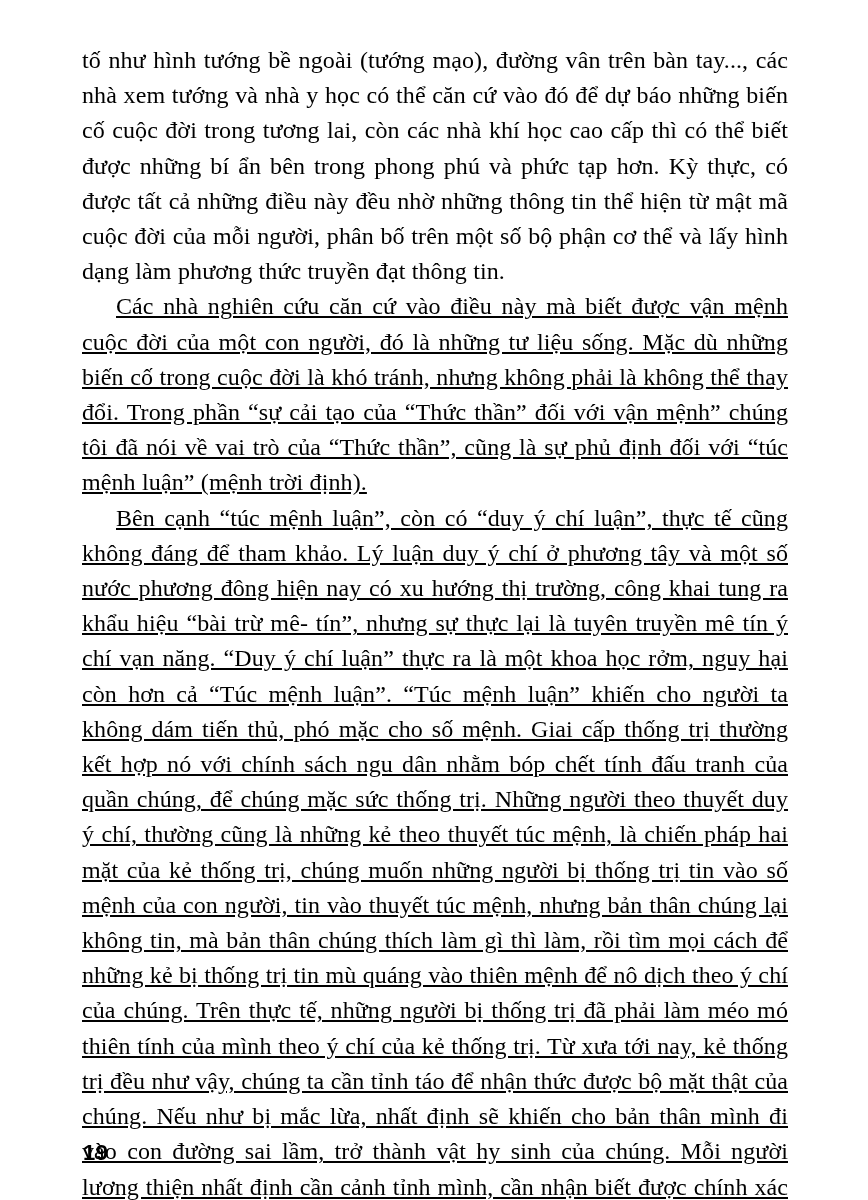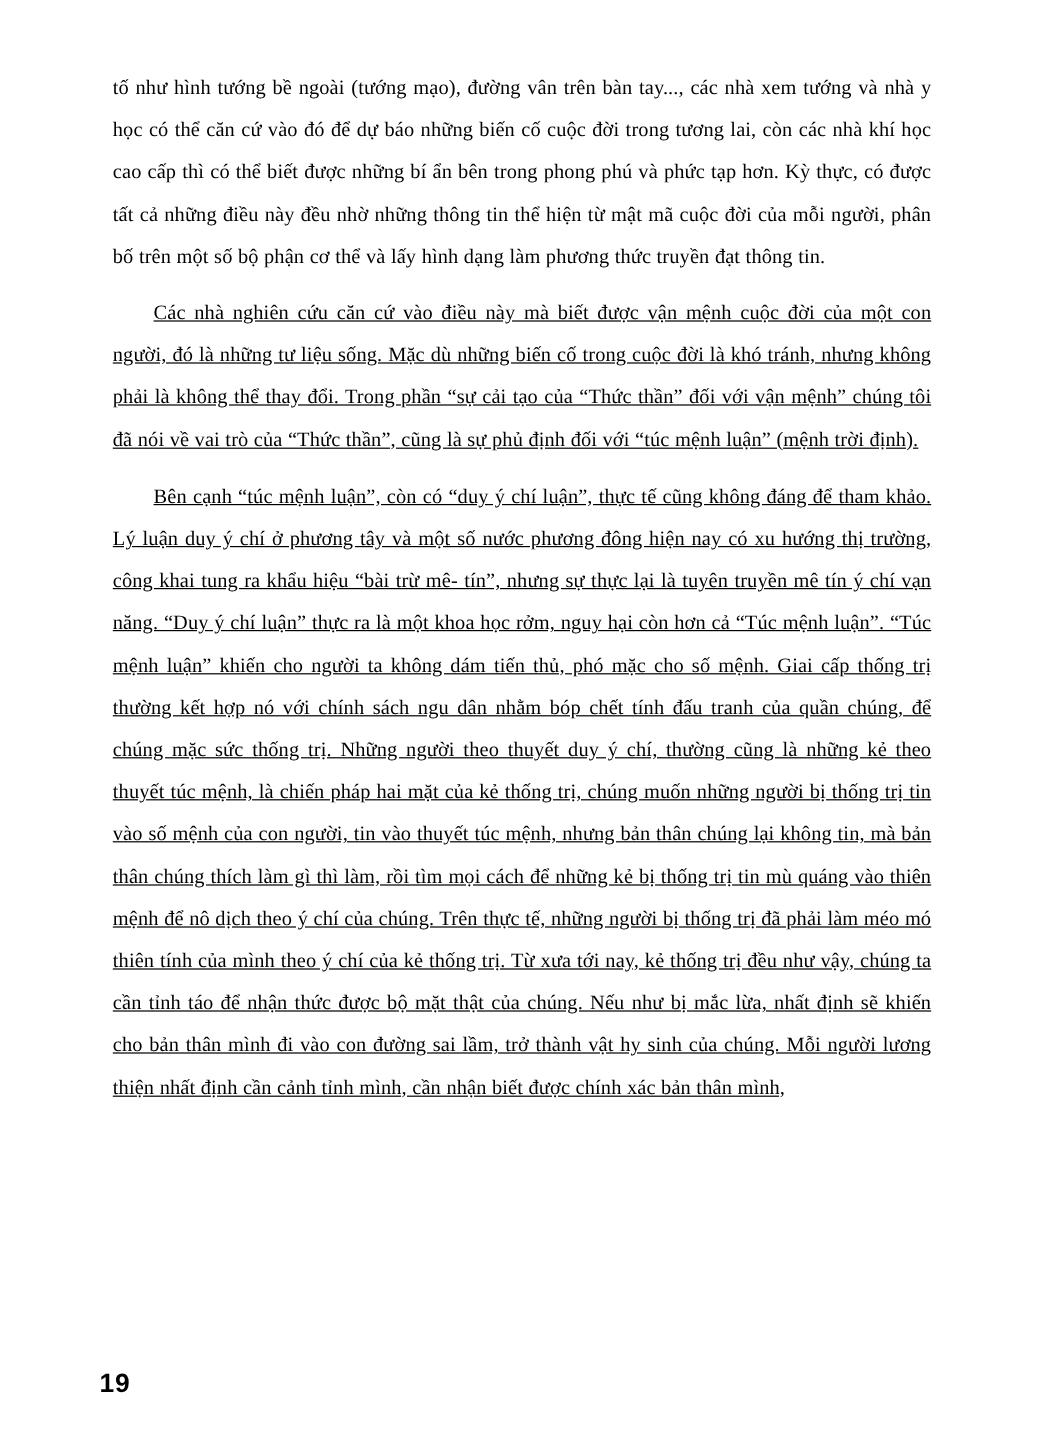--- a/index.html
+++ b/index.html
@@ -17,22 +17,22 @@
     font-family: "Liberation Serif", "DejaVu Serif", serif;
     color: #000000;
   }
   .text-block {
     position: absolute;
     left: 82px;
     top: 43px;
     width: 706px;
   }
   .para {
-    margin: 12px;
-    font-size: 17px;
+    margin: 0;
+    font-size: 24px;
     line-height: 35.2px;
     text-align: justify;
     text-justify: inter-word;
     letter-spacing: 0.1px;
     word-spacing: 0.2px;
     -webkit-font-smoothing: none;
   }
   .para.indent {
     text-indent: 34px;
     text-decoration: underline;

